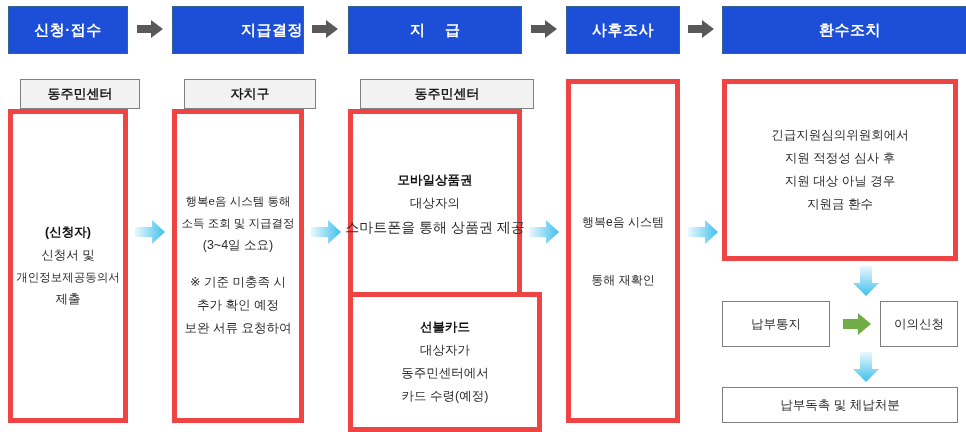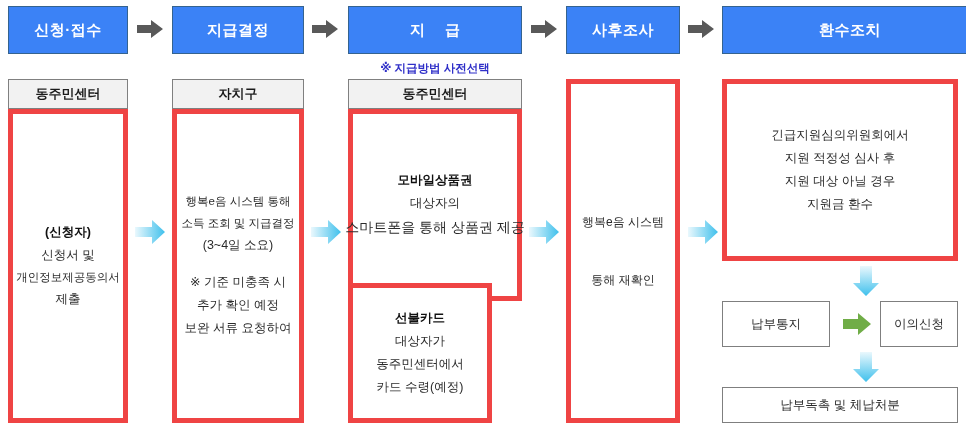--- a/index.html
+++ b/index.html
@@ -18,21 +18,21 @@
     width: 966px;
     height: 432px;
     overflow: hidden;
     background: #ffffff;
   }
 
   
   .stage-box {
     position: absolute;
     box-sizing: border-box;
-    background: #3b82f6;
+    background: #1d4ed8;
     border: 1px solid #35638f;
     color: #ffffff;
     display: flex;
     align-items: center;
     justify-content: center;
     font-size: 15px;
     font-weight: bold;
     letter-spacing: 0.5px;
   }
   .stage-box.wide-spaced {
@@ -67,20 +67,21 @@
     position: absolute;
     box-sizing: border-box;
     background: #f2f2f2;
     border: 1px solid #808080;
     display: flex;
     align-items: center;
     justify-content: center;
     font-size: 13px;
     font-weight: bold;
     color: #1a1a1a;
+    margin-left: 12px;
   }
 
   
   .panel {
     position: absolute;
     box-sizing: border-box;
     background: #ffffff;
     border: 5px solid #ef4444;
     display: flex;
     flex-direction: column;
@@ -124,21 +125,21 @@
 <div id="diagram">
 
   <div class="stage-box" style="left:8px;  top:6px;  width:120px; height:48px;">
     <span>신청·접수</span>
   </div>
 
   <svg class="gray-arrow" style="left:137px; top:20px;" viewBox="0 0 26 18">
     <polygon points="0,5 14,5 14,0 26,9 14,18 14,13 0,13" fill="#595959"></polygon>
   </svg>
 
-  <div class="stage-box" style="left:172px; top:6px;  width:132px; height:48px;">
+  <div class="stage-box" style="left:172px; top:6px;  width:132px; height:48px;justify-content:flex-end;">
     <span>지급결정</span>
   </div>
 
   <svg class="gray-arrow" style="left:312px; top:20px;" viewBox="0 0 26 18">
     <polygon points="0,5 14,5 14,0 26,9 14,18 14,13 0,13" fill="#595959"></polygon>
   </svg>
 
   <div class="stage-box wide-spaced" style="left:348px; top:6px; width:174px; height:48px;">
     <span>지 급</span>
   </div>
@@ -152,21 +153,20 @@
   </div>
 
   <svg class="gray-arrow" style="left:688px; top:20px;" viewBox="0 0 26 18">
     <polygon points="0,5 14,5 14,0 26,9 14,18 14,13 0,13" fill="#595959"></polygon>
   </svg>
 
   <div class="stage-box" style="left:722px; top:6px;  width:256px; height:48px;">
     <span>환수조치</span>
   </div>
 
-  <div class="note" style="left:348px; top:61px; width:174px;">※ 지급방법 사전선택</div>
 
   <div class="col-head" style="left:8px;   top:79px; width:120px; height:30px;">
     <span>동주민센터</span>
   </div>
   <div class="col-head" style="left:172px; top:79px; width:132px; height:30px;">
     <span>자치구</span>
   </div>
   <div class="col-head" style="left:348px; top:79px; width:174px; height:30px;">
     <span>동주민센터</span>
   </div>
@@ -207,21 +207,21 @@
       </defs>
     <polygon points="0,8 17,8 17,1 30,13 17,25 17,18 0,18" fill="url(#bg2)"></polygon>
   </svg>
 
   <div class="panel" style="left:348px; top:109px; width:174px; height:192px;">
     <span class="ln bold">모바일상품권</span>
     <span class="ln">대상자의</span>
     <span class="ln" style="font-size:14px;">스마트폰을 통해 상품권 제공</span>
   </div>
 
-  <div class="panel" style="left:348px; top:283px; width:144px; height:140px;">
+  <div class="panel" style="left:348px; top:292px; width:194px; height:140px;">
     <span class="ln bold">선불카드</span>
     <span class="ln">대상자가</span>
     <span class="ln">동주민센터에서</span>
     <span class="ln">카드 수령(예정)</span>
   </div>
 
   <svg class="blue-arrow" style="left:529px; top:219px;" viewBox="0 0 30 26">
     <defs>
         <linearGradient id="bg3" x1="0" y1="0" x2="1" y2="0">
       <stop offset="0%" stop-color="#eaf8fd"></stop>

